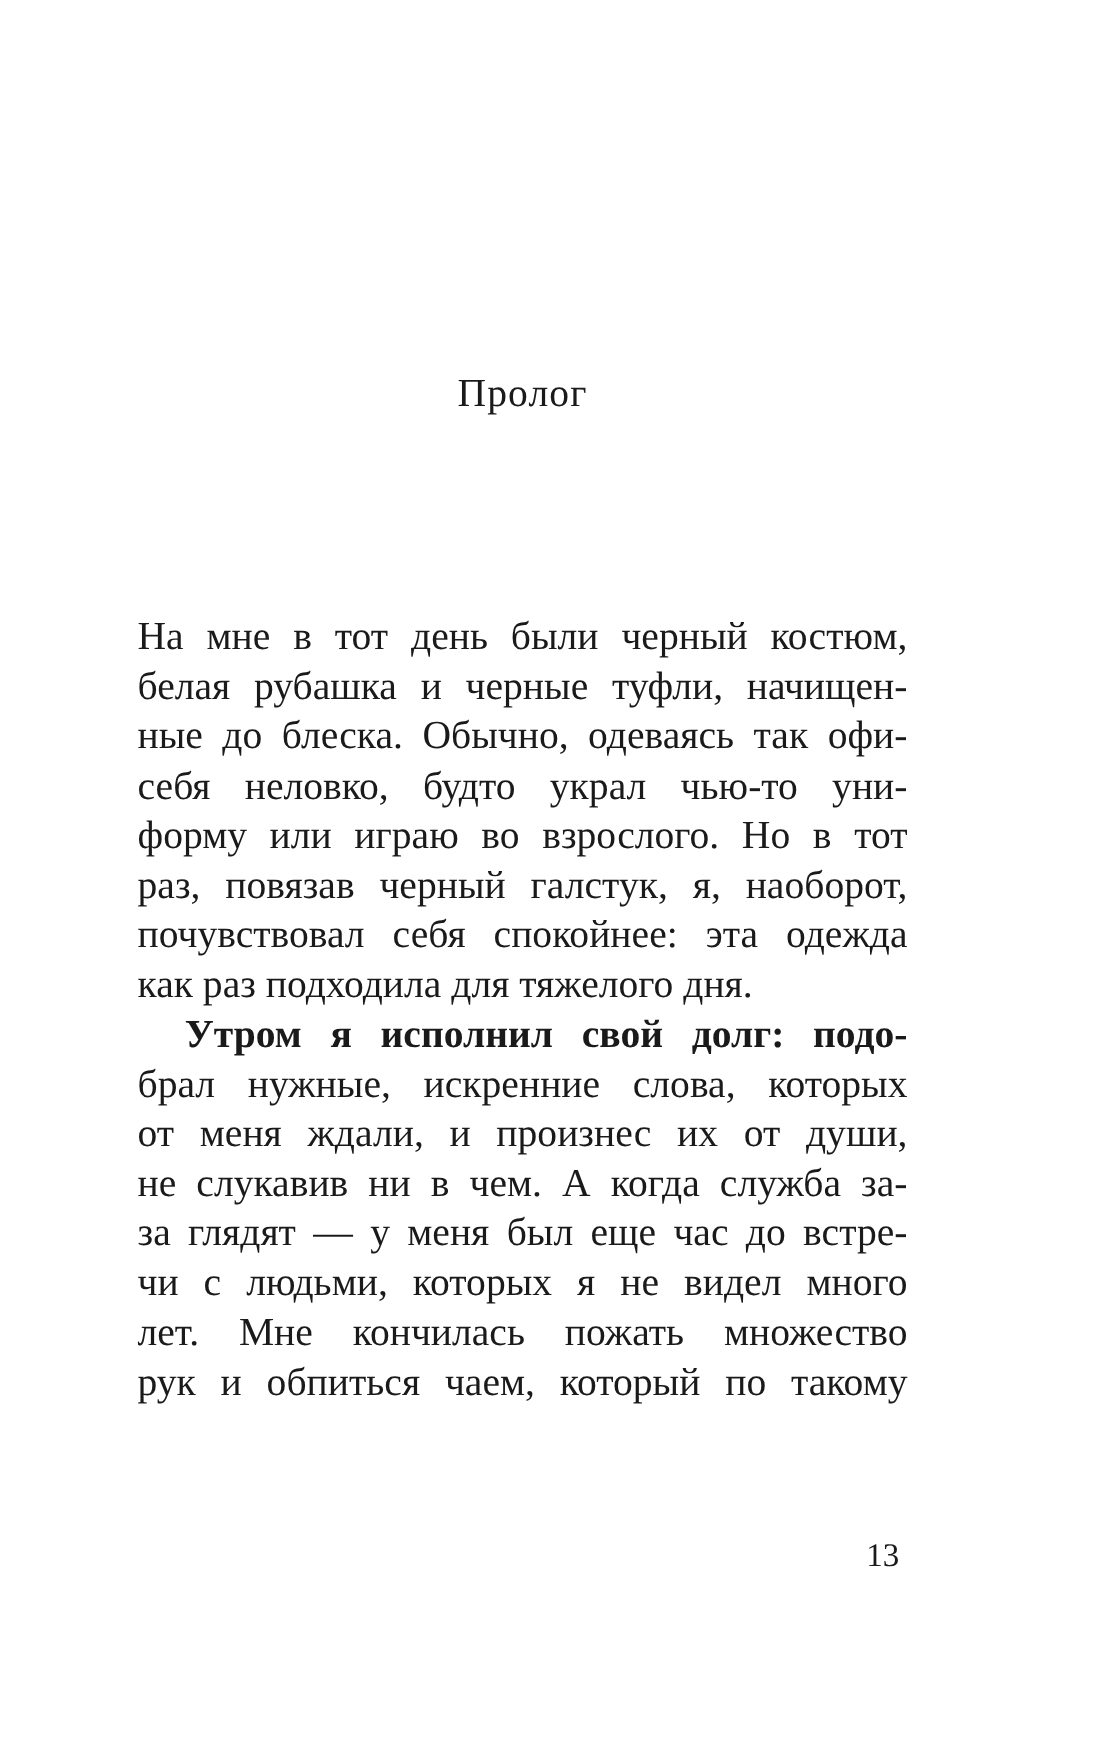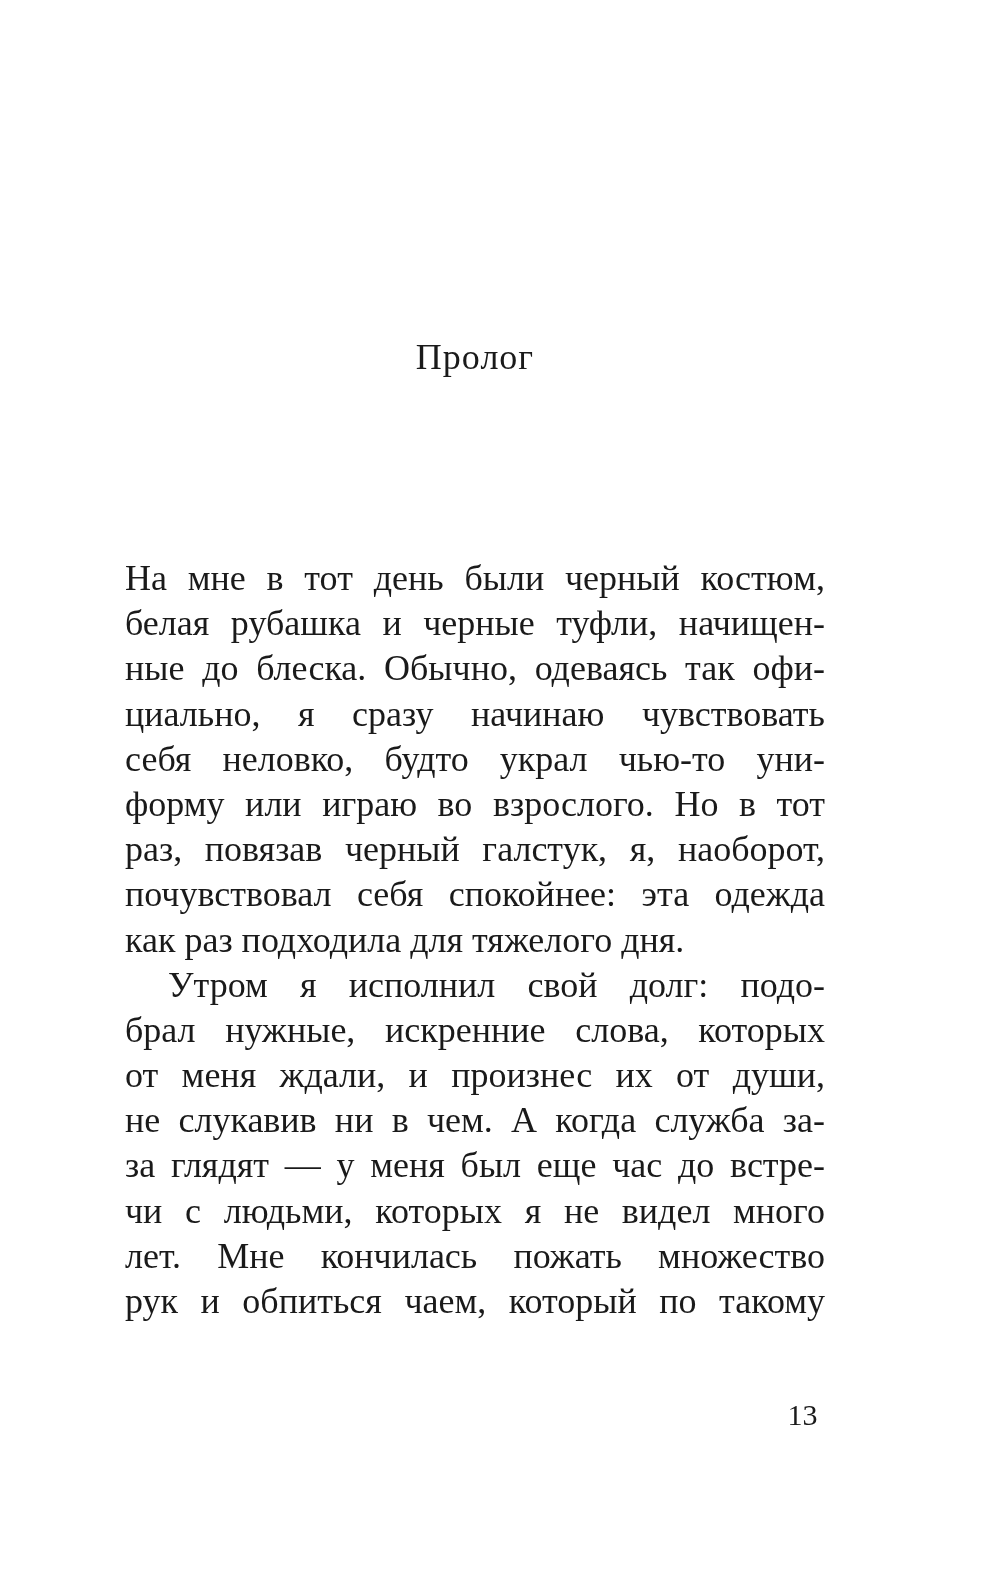--- a/index.html
+++ b/index.html
@@ -4,35 +4,34 @@
 <style>
   html, body { margin: 0; padding: 0; background: #ffffff; }
   body { width: 1000px; height: 1585px; position: relative; overflow: hidden;
          font-family: "Liberation Serif", "DejaVu Serif", serif; color: #1a1a1a; }
   .title { position: absolute; top: 336px; left: 0; width: 950px; text-align: center;
            font-size: 36px; letter-spacing: 1px; }
   .body-text { position: absolute; top: 556px; left: 125px; width: 700px; }
   .line { font-size: 36px; line-height: 45.2px; height: 45.2px; white-space: nowrap;
           text-align: justify; text-align-last: justify; }
   .line.last { text-align-last: left; }
-  .line.indent { padding-left: 43px; }
+  .line.indent { padding-left: 43px; font-weight: bold; }
   .page-num { position: absolute; top: 1398px; left: 780px; width: 45px; text-align: center;
               font-size: 30px; }
 </style>
 </head>
 <body>
 
 <h1 class="title" style="margin:0;font-weight:normal;">Пролог</h1>
 
 <div class="body-text">
   <div>
     <div class="line">На мне в тот день были черный костюм,</div>
     <div class="line">белая рубашка и черные туфли, начищен-</div>
     <div class="line">ные до блеска. Обычно, одеваясь так офи-</div>
-    <div class="line">циально, я сразу начинаю чувствовать</div>
     <div class="line">себя неловко, будто украл чью-то уни-</div>
     <div class="line">форму или играю во взрослого. Но в тот</div>
     <div class="line">раз, повязав черный галстук, я, наоборот,</div>
     <div class="line">почувствовал себя спокойнее: эта одежда</div>
     <div class="line last">как раз подходила для тяжелого дня.</div>
   </div>
   <div>
     <div class="line indent">Утром я исполнил свой долг: подо-</div>
     <div class="line">брал нужные, искренние слова, которых</div>
     <div class="line">от меня ждали, и произнес их от души,</div>

